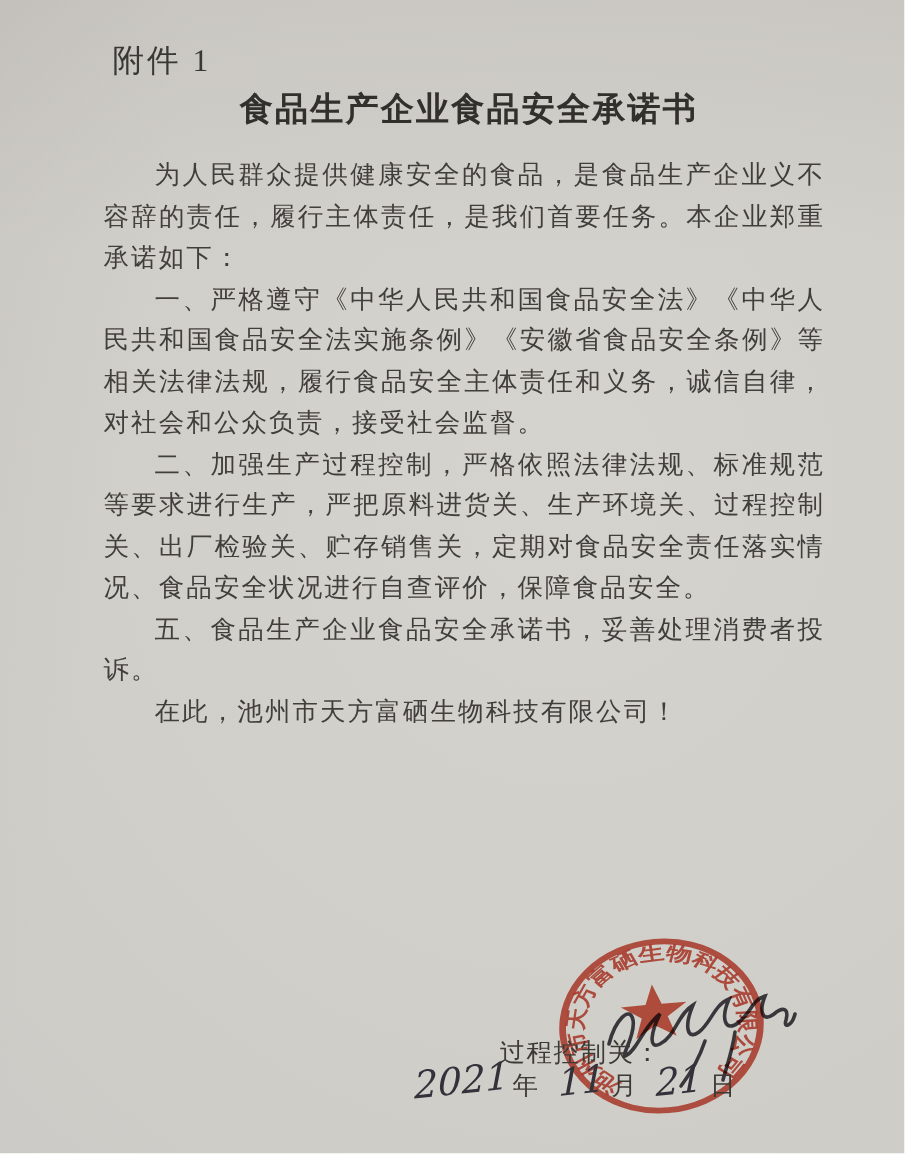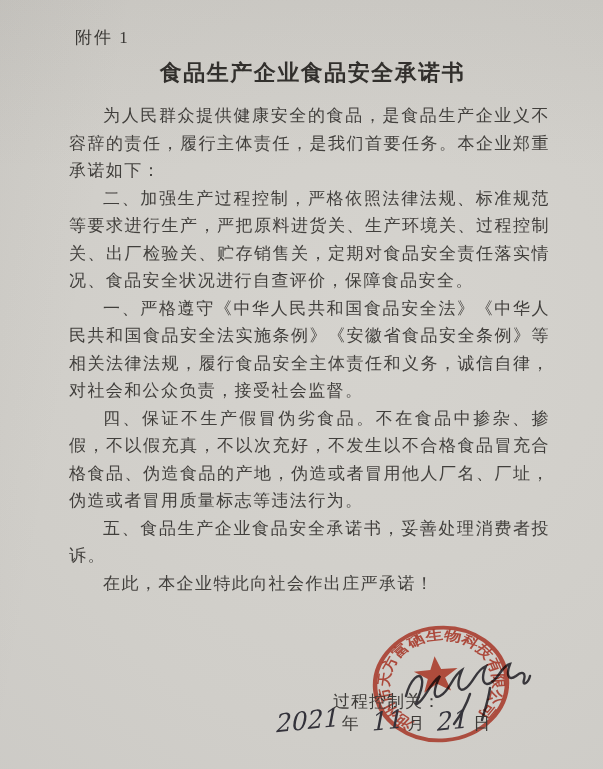--- a/index.html
+++ b/index.html
@@ -9,33 +9,33 @@
     overflow:hidden;
     background:
       linear-gradient(180deg, rgba(110,106,100,0.07) 0%, rgba(255,255,255,0) 22%),
       linear-gradient(100deg, rgba(120,116,110,0.06) 0%, rgba(255,255,255,0) 18%),
       radial-gradient(140% 120% at 62% 42%, #d5d3ce 0%, #d0cec9 45%, #cac8c4 82%, #c5c3bf 100%);
     font-family:"Liberation Serif", serif;
     color:#3f3d3a;
   }
   .attachment{
     position:absolute;left:75px;top:26px;
-    font-size:17px;letter-spacing:2px;color:#3a3835;
+    font-size:21px;letter-spacing:2px;color:#3a3835;
   }
   .title{
     position:absolute;left:0;top:58px;width:100%;
     margin:0;text-align:center;
     font-size:22px;font-weight:700;letter-spacing:1.5px;color:#32302d;padding-left:11px;
   }
   .content{
     position:absolute;left:69px;top:103px;width:481px;
     font-size:17px;line-height:27.5px;letter-spacing:1.4px;
     text-align:justify;color:#413f3c;
   }
-  .content p{margin:0;text-indent:2em;font-family:Liberation Mono, monospace;}
+  .content p{margin:0;text-indent:2em;}
   .sign-label{
     position:absolute;left:333px;top:690px;
     font-size:17px;letter-spacing:1px;color:#3c3a37;
   }
   .date-line{
     position:absolute;left:276px;top:706px;
     white-space:nowrap;color:#3c3a37;
   }
   .date-line .unit{font-size:17px;letter-spacing:1px;vertical-align:baseline;}
   .hand{
@@ -66,25 +66,24 @@
 <body>
 
 <div class="paper">
 
   <div class="attachment">附件 1</div>
 
   <h1 class="title">食品生产企业食品安全承诺书</h1>
 
   <div class="content">
     <p>为人民群众提供健康安全的食品，是食品生产企业义不容辞的责任，履行主体责任，是我们首要任务。本企业郑重承诺如下：</p>
+    <p>一、严格遵守《中华人民共和国食品安全法》《中华人民共和国食品安全法实施条例》《安徽省食品安全条例》等相关法律法规，履行食品安全主体责任和义务，诚信自律，对社会和公众负责，接受社会监督。</p>
     <p>二、加强生产过程控制，严格依照法律法规、标准规范等要求进行生产，严把原料进货关、生产环境关、过程控制关、出厂检验关、贮存销售关，定期对食品安全责任落实情况、食品安全状况进行自查评价，保障食品安全。</p>
-    <p>一、严格遵守《中华人民共和国食品安全法》《中华人民共和国食品安全法实施条例》《安徽省食品安全条例》等相关法律法规，履行食品安全主体责任和义务，诚信自律，对社会和公众负责，接受社会监督。</p>
-    <p>四、保证不生产假冒伪劣食品。不在食品中掺杂、掺假，不以假充真，不以次充好，不发生以不合格食品冒充合格食品、伪造食品的产地，伪造或者冒用他人厂名、厂址，伪造或者冒用质量标志等违法行为。</p>
     <p>五、食品生产企业食品安全承诺书，妥善处理消费者投诉。</p>
-    <p>在此，本企业特此向社会作出庄严承诺！</p>
+    <p>在此，池州市天方富硒生物科技有限公司！</p>
   </div>
 
   <div class="seal-wrap">
     <svg viewBox="0 0 150 150" preserveAspectRatio="none">
       <defs>
         <path id="sealArc" d="M45.2,117.6 A52,52 0 1 1 104.8,117.6" fill="none"></path>
       </defs>
       <circle cx="75" cy="75" r="66" fill="none" stroke="#c93a28" stroke-width="4.5" opacity="0.88"></circle>
       <polygon points="71,42 76.4,57.6 92.9,57.9 79.7,67.8 84.5,83.6 71,74.2 57.5,83.6 62.3,67.8 49.1,57.9 65.6,57.6" fill="#cc3d28" opacity="0.9"></polygon>
       <text class="seal-text" fill="#c93a28" opacity="0.9">

